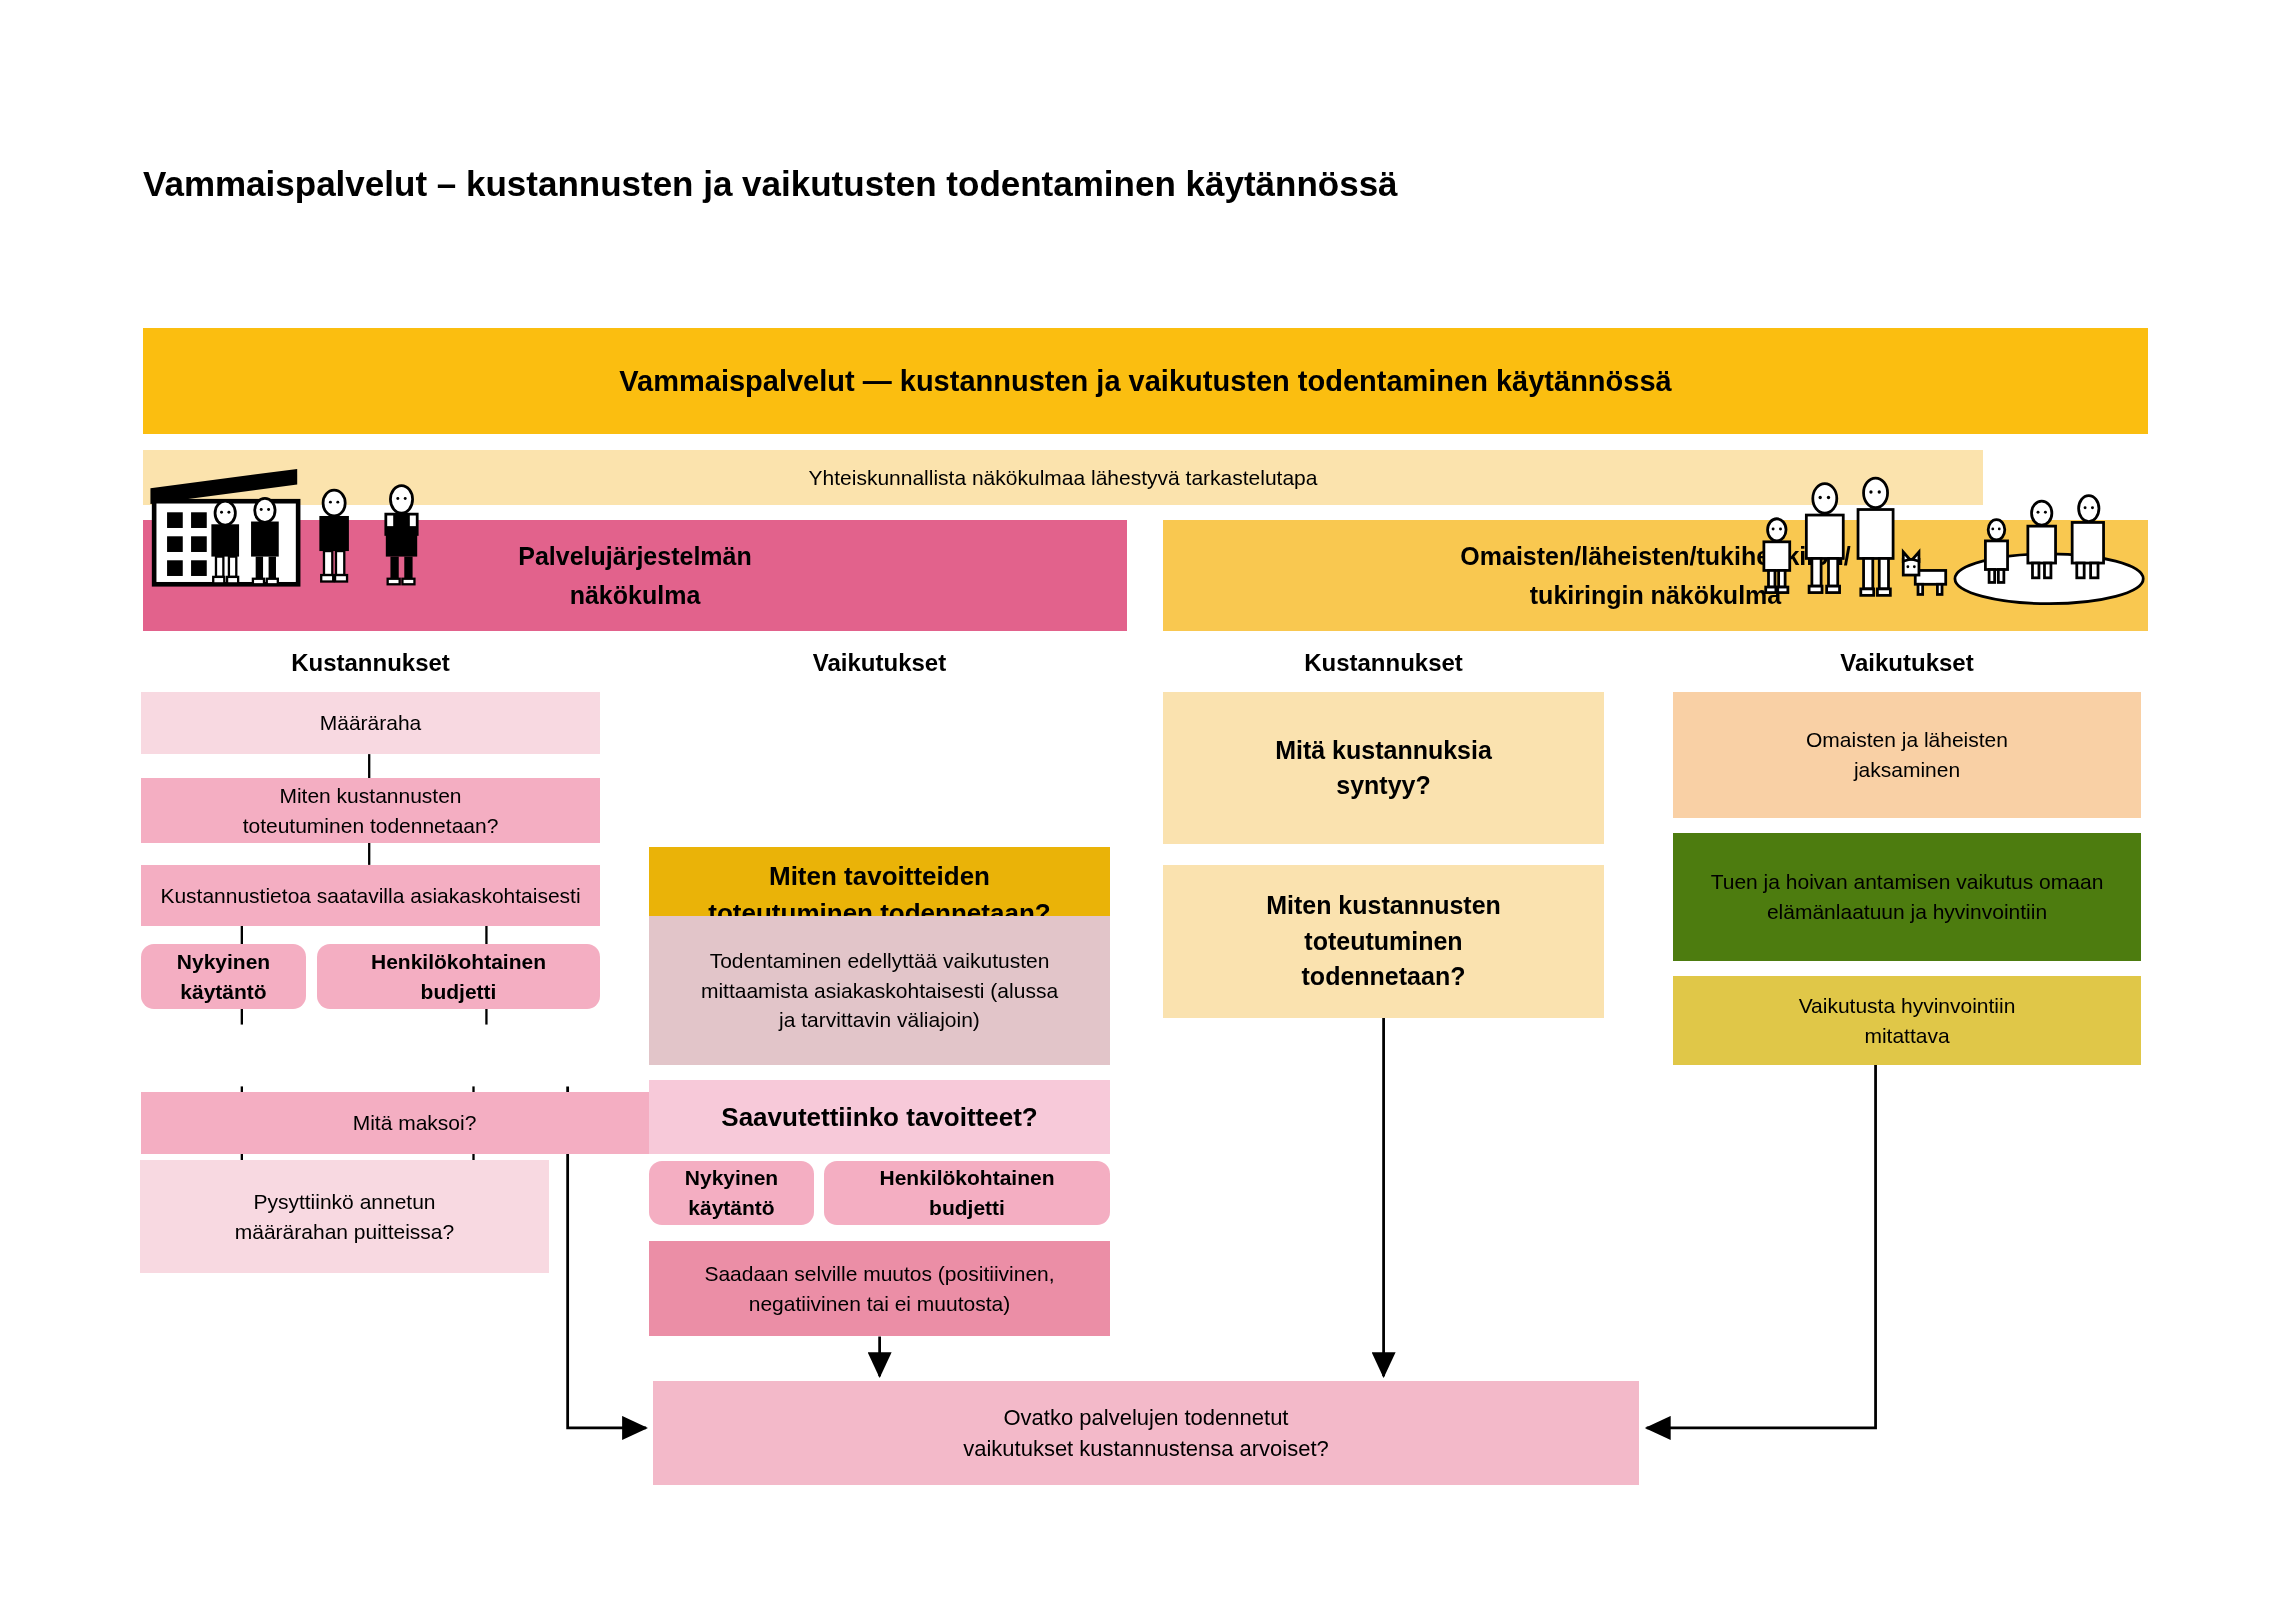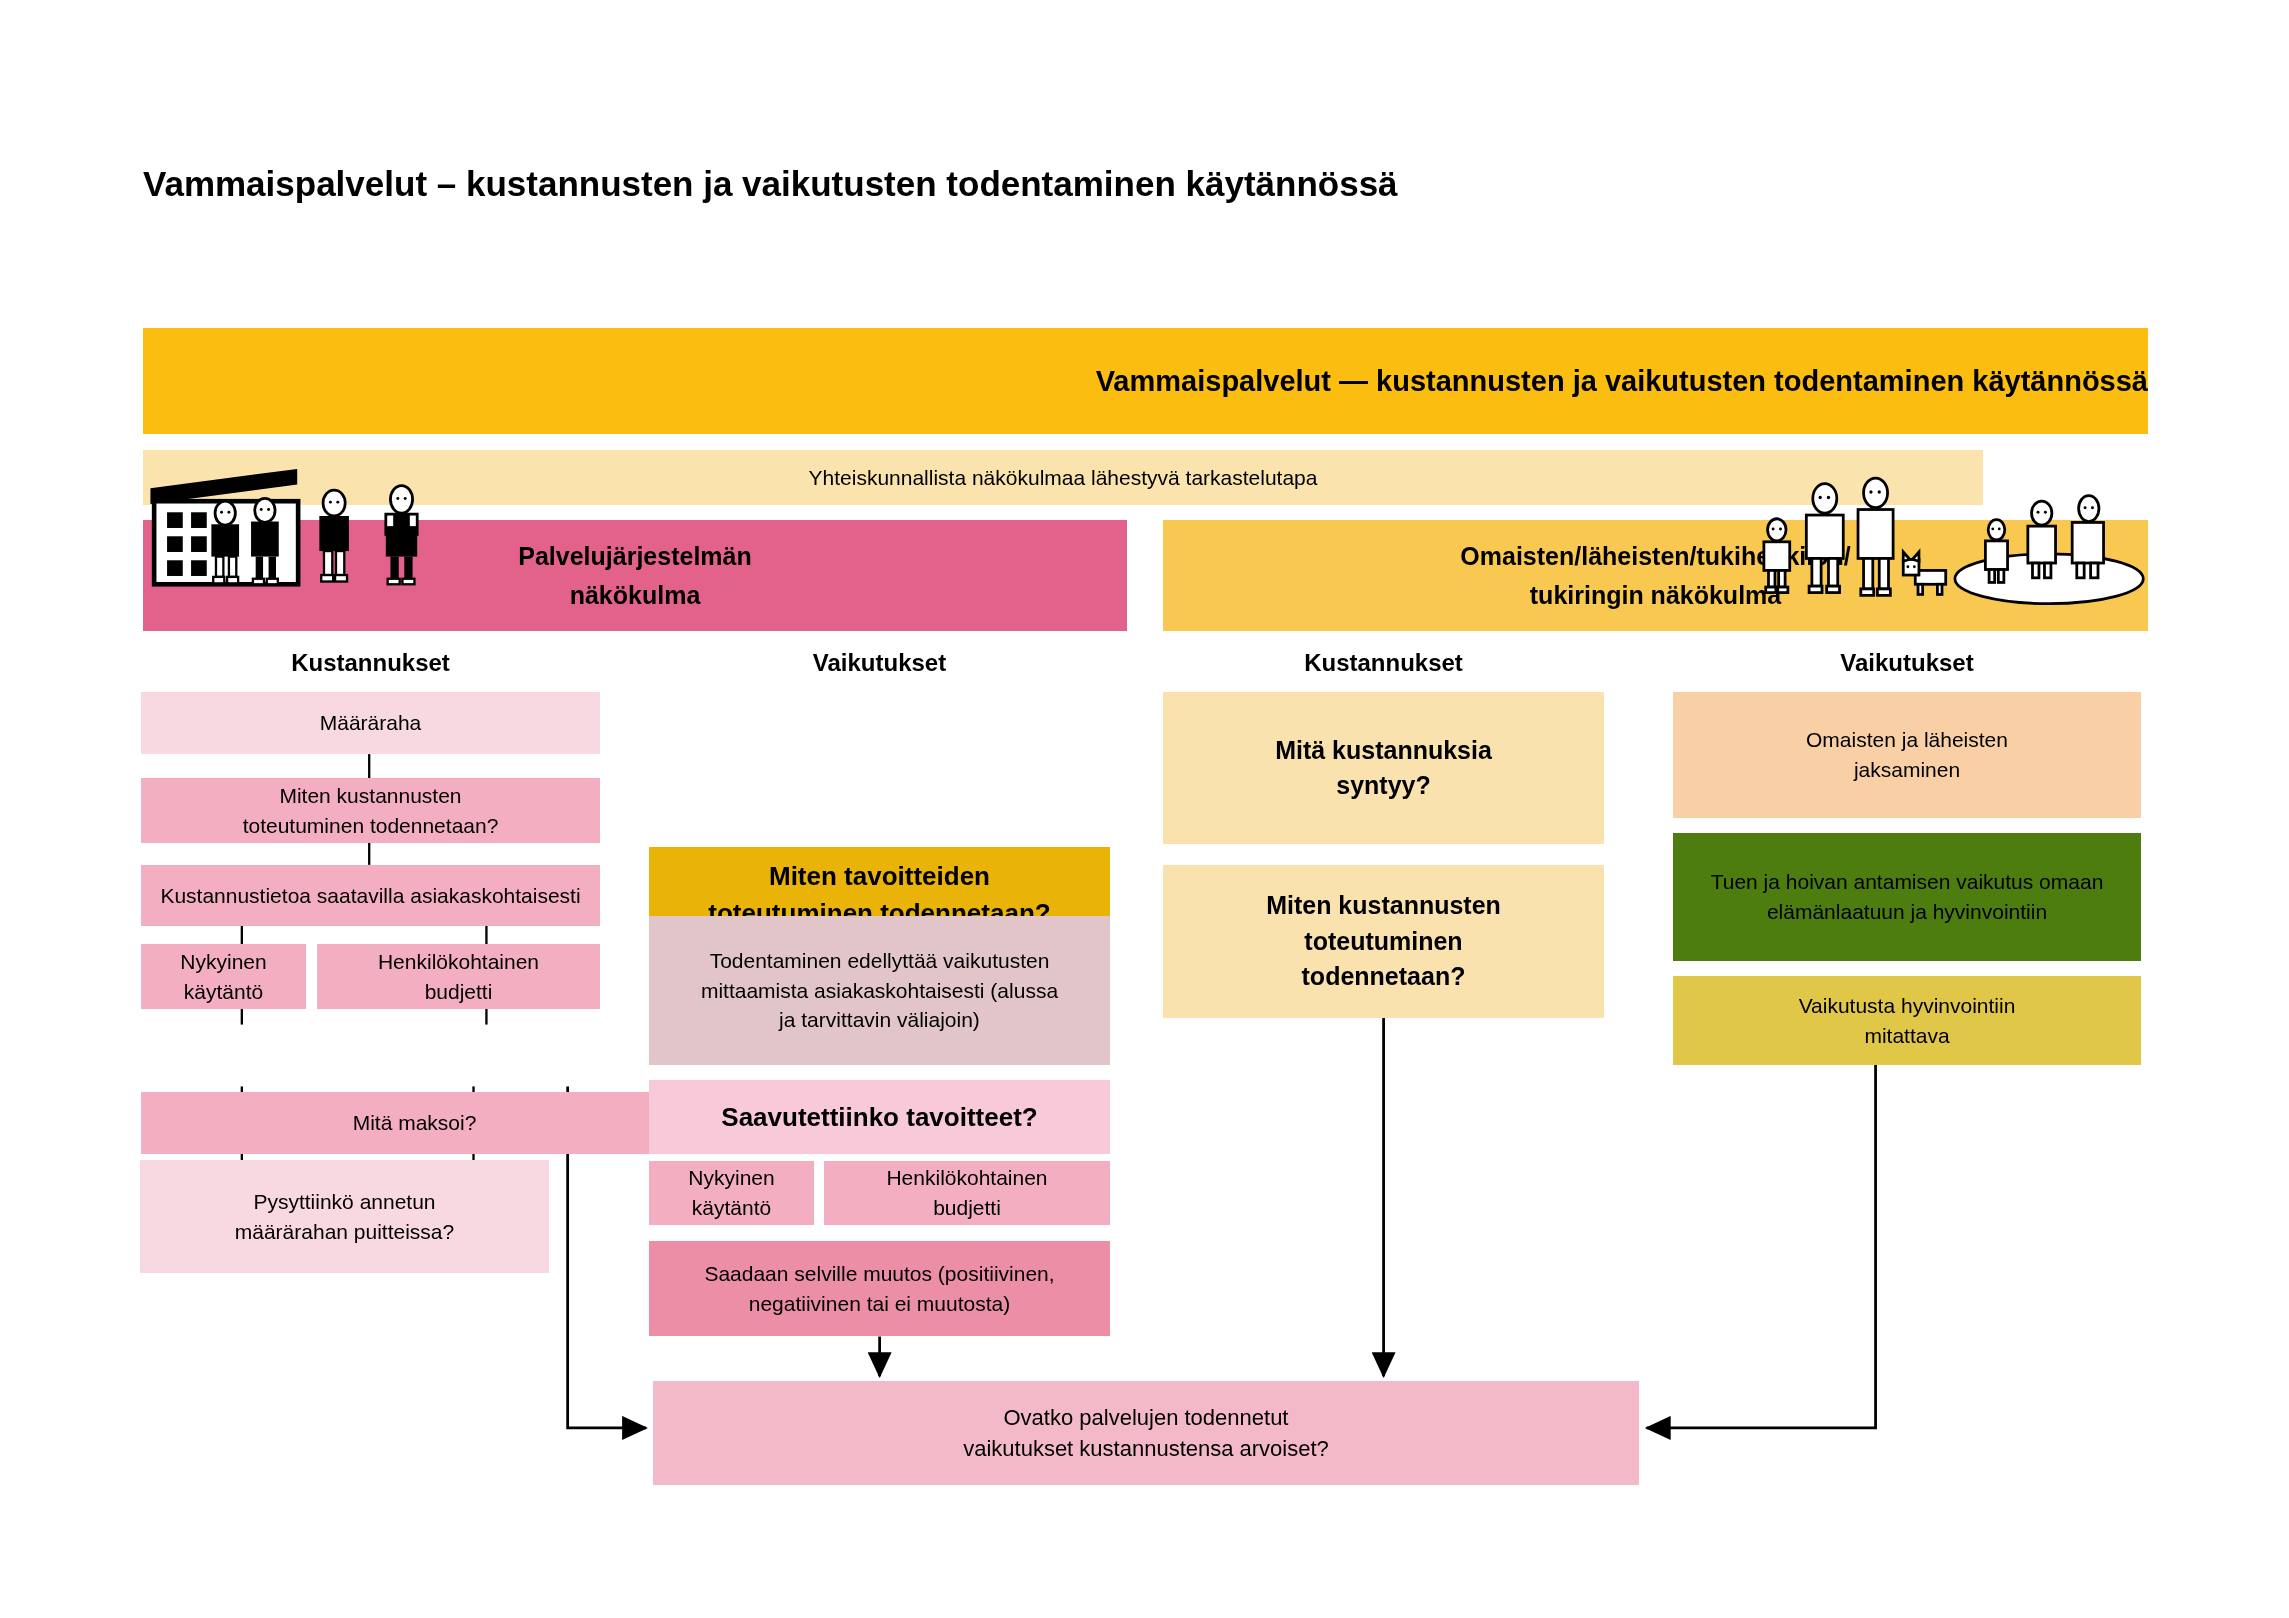--- a/index.html
+++ b/index.html
@@ -8,34 +8,34 @@
   .abs{position:absolute;}
   .title{font-size:35px;font-weight:bold;letter-spacing:0px;white-space:nowrap;}
   .band{position:absolute;display:flex;align-items:center;justify-content:center;text-align:center;}
   .banner-text{font-size:29px;font-weight:bold;}
   .society-text{font-size:21px;}
   .band-label{font-size:25px;font-weight:bold;line-height:1.55;white-space:pre-line;}
   .col-header{position:absolute;display:flex;align-items:center;justify-content:center;
               font-size:24px;font-weight:bold;}
   .bx{position:absolute;display:flex;align-items:center;justify-content:center;text-align:center;
       font-size:21px;line-height:1.42;white-space:pre-line;padding:0 9.2px;box-sizing:border-box;z-index:3;}
-  .sm{font-weight:normal;}
+  .sm{font-weight:bold;border-radius:13px;}
   .q28{font-size:26px;font-weight:bold;}
   .q27{font-size:25px;font-weight:bold;}
   svg.overlay{position:absolute;left:0;top:0;z-index:2;pointer-events:none;}
   .lines path{stroke:#000;fill:none;}
 </style>
 </head>
 <body>
 
 <div id="canvas">
 
   <div class="abs title" style="left:143px;top:164px;">Vammaispalvelut – kustannusten ja vaikutusten todentaminen käytännössä</div>
 
-  <div class="band" style="left: 143px; top: 328px; width: 2005px; height: 106px; background-color: rgb(251, 190, 16); justify-content: flex-end;">
+  <div class="band" style="left: 143px; top: 328px; width: 2005px; height: 106px; background-color: rgb(251, 190, 16);">
     <span class="banner-text">Vammaispalvelut — kustannusten ja vaikutusten todentaminen käytännössä</span>
   </div>
 
   <div class="band" style="left: 143px; top: 450px; width: 1840px; height: 55px; background-color: rgb(251, 227, 173);">
     <span class="society-text">Yhteiskunnallista näkökulmaa lähestyvä tarkastelutapa</span>
   </div>
 
   <div class="band" style="left: 143px; top: 520px; width: 984px; height: 111px; background-color: rgb(226, 98, 140);">
     <span class="band-label">Palvelujärjestelmän
 näkökulma</span>

